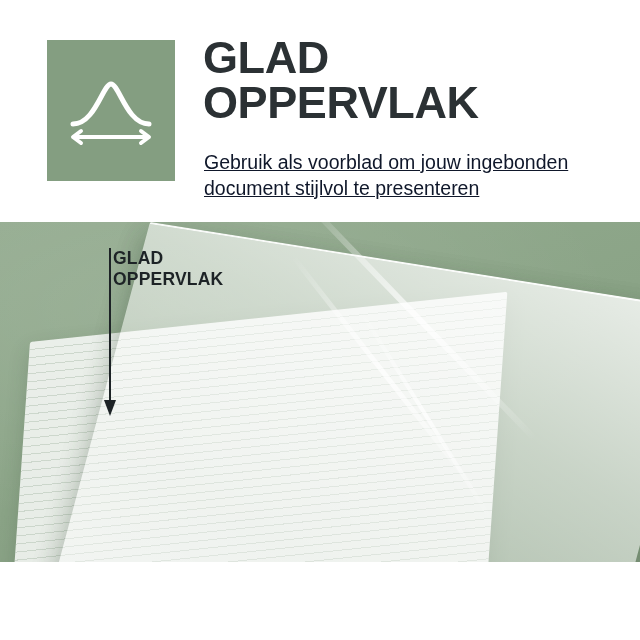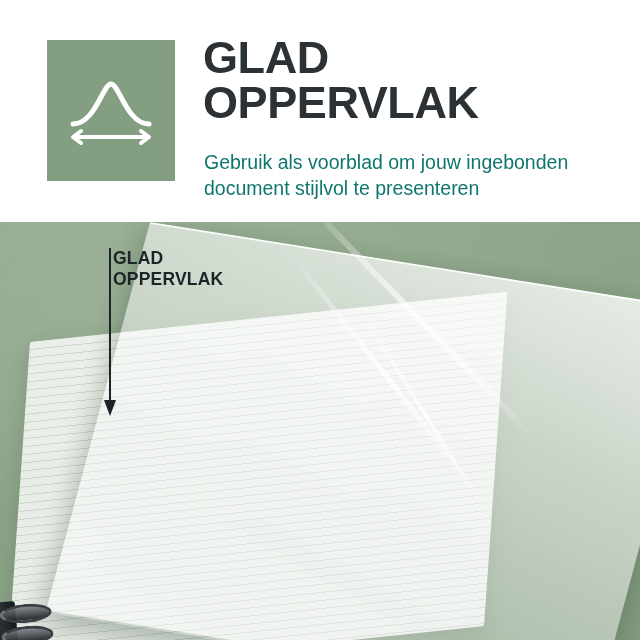--- a/index.html
+++ b/index.html
@@ -6,21 +6,21 @@
     margin: 0;
     padding: 0;
     background: #ffffff;
   }
   body {
     font-family: "Liberation Sans", sans-serif;
   }
   .canvas {
     position: relative;
     width: 640px;
-    height: 640px;
+    height: 562px;
     overflow: hidden;
     background: #ffffff;
   }
 
   
   .banner {
     position: absolute;
     left: 0;
     top: 0;
     width: 640px;
@@ -51,24 +51,25 @@
     letter-spacing: -0.4px;
   }
   .headline .l2 {
     display: block;
   }
   .subline {
     position: absolute;
     left: 204px;
     top: 150px;
     width: 425px;
-    color: #0f766e;
+    color: #0f172a;
     font-size: 19.5px;
     line-height: 1.33;
     font-weight: normal;
+    text-decoration: underline;
   }
 
   
   .photo {
     position: absolute;
     left: 0;
     top: 222px;
     width: 640px;
     height: 418px;
     background: #8ea68a;

